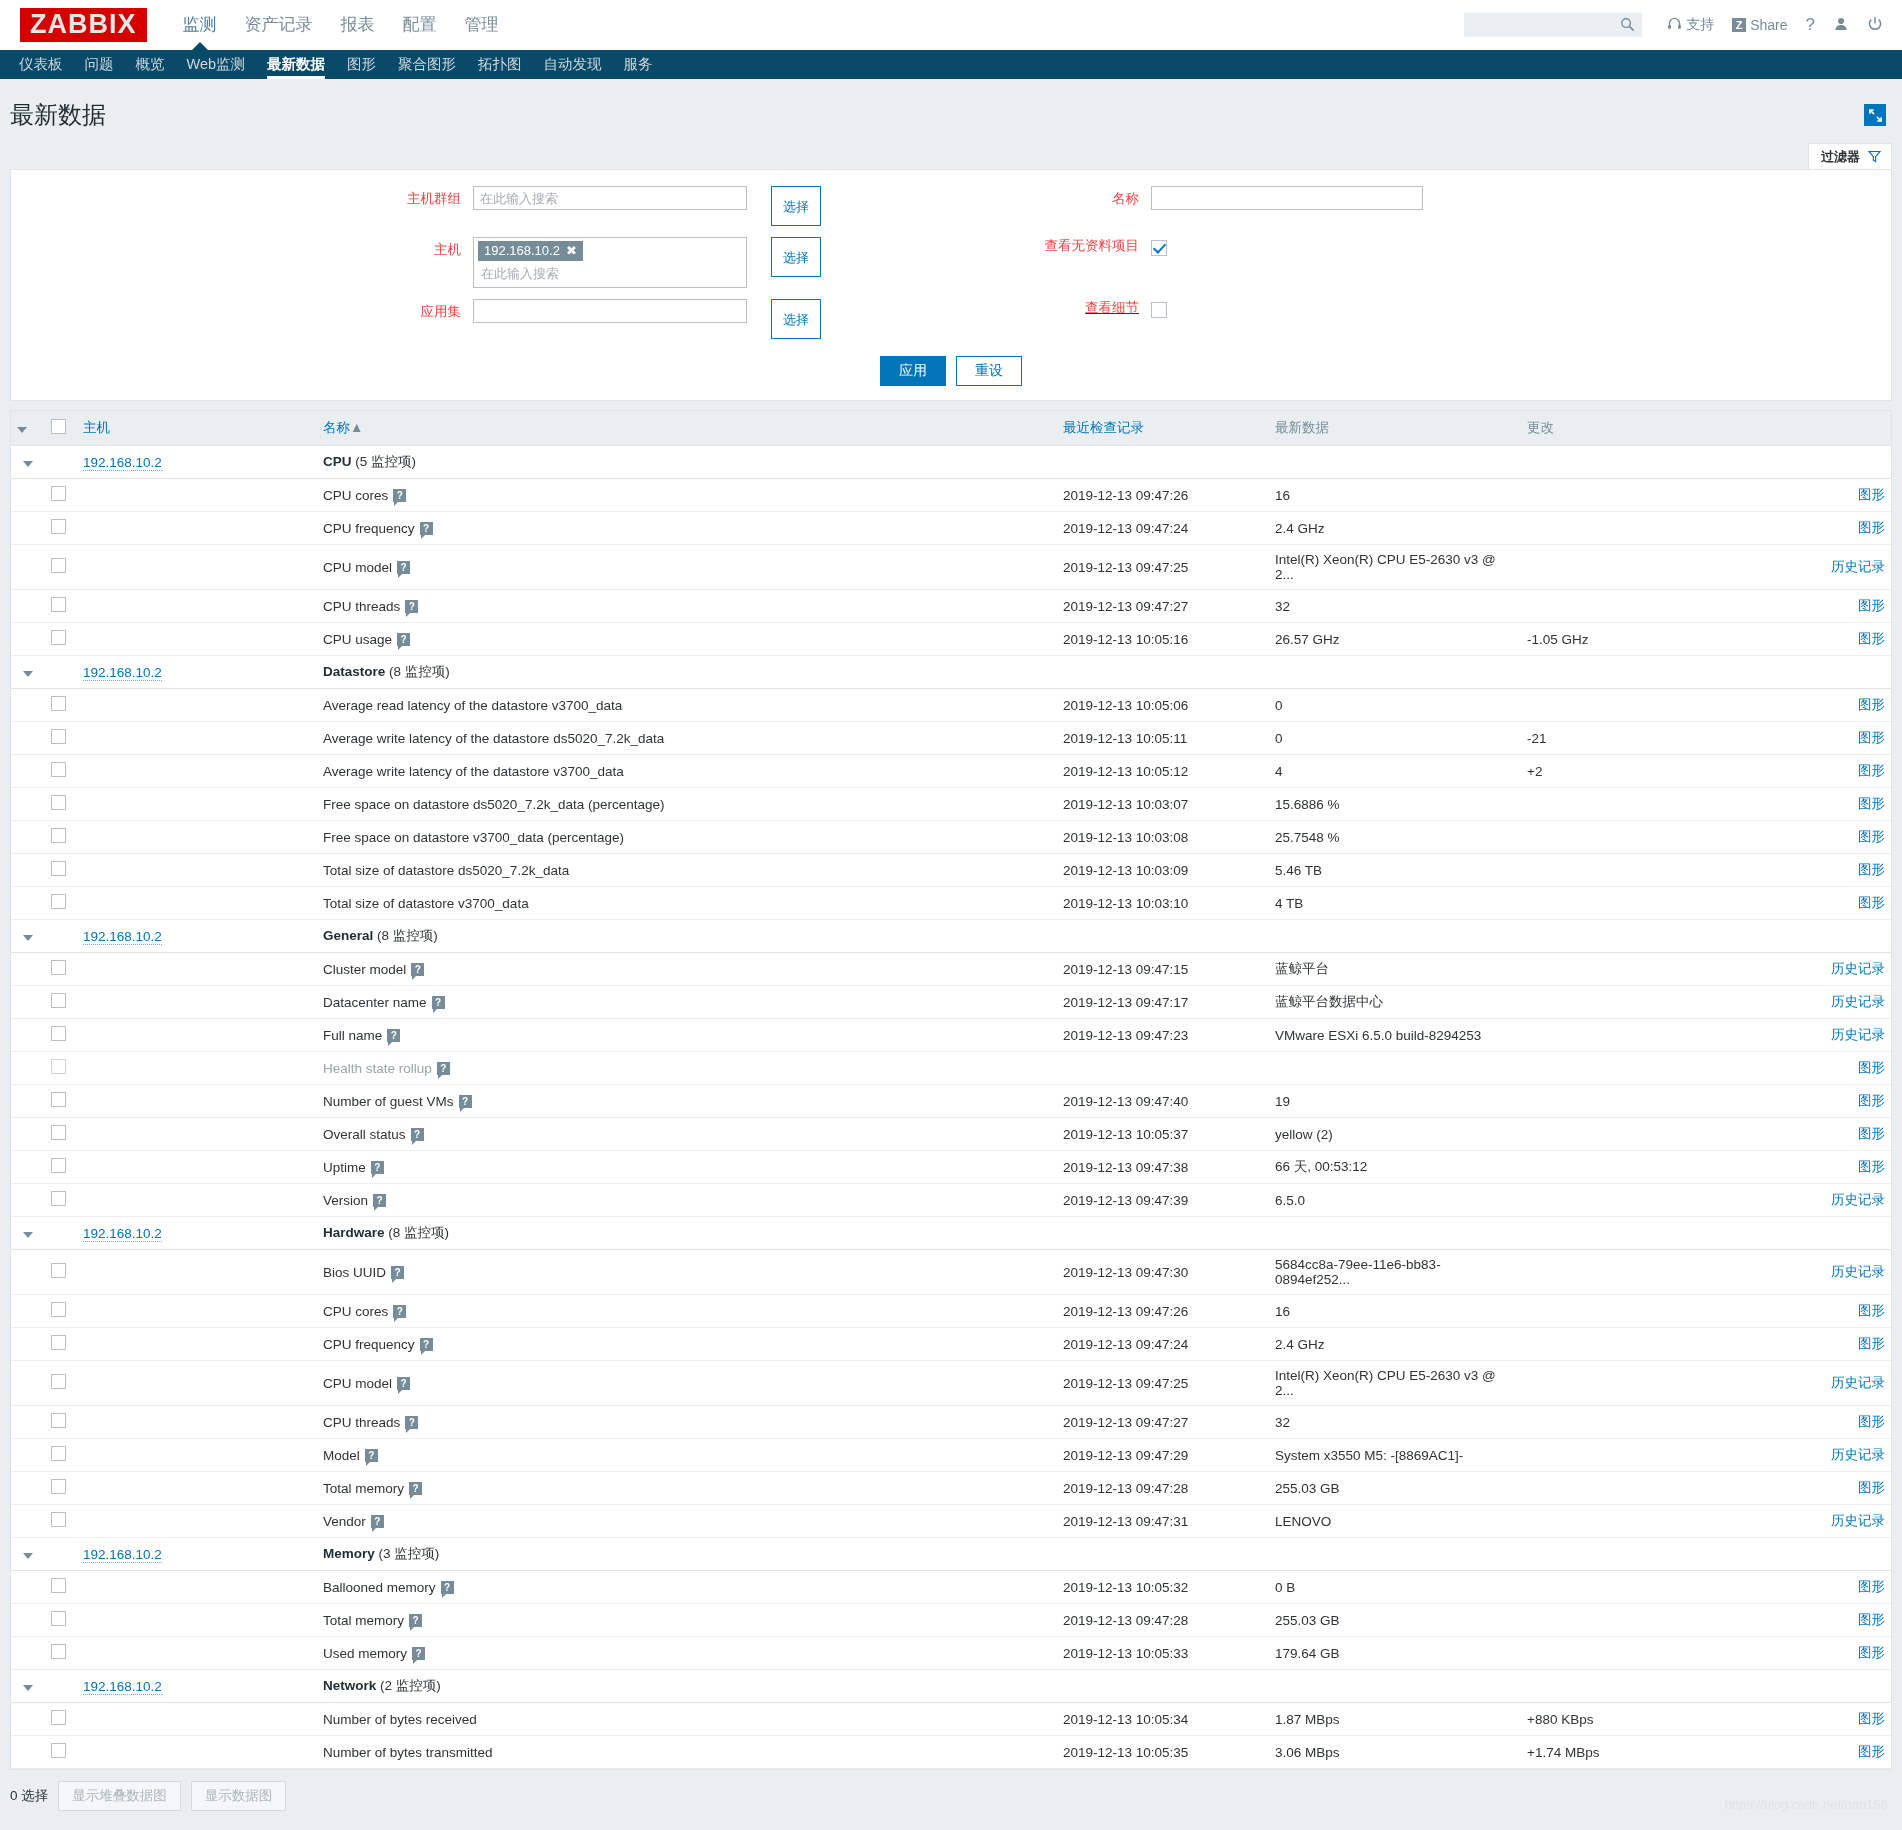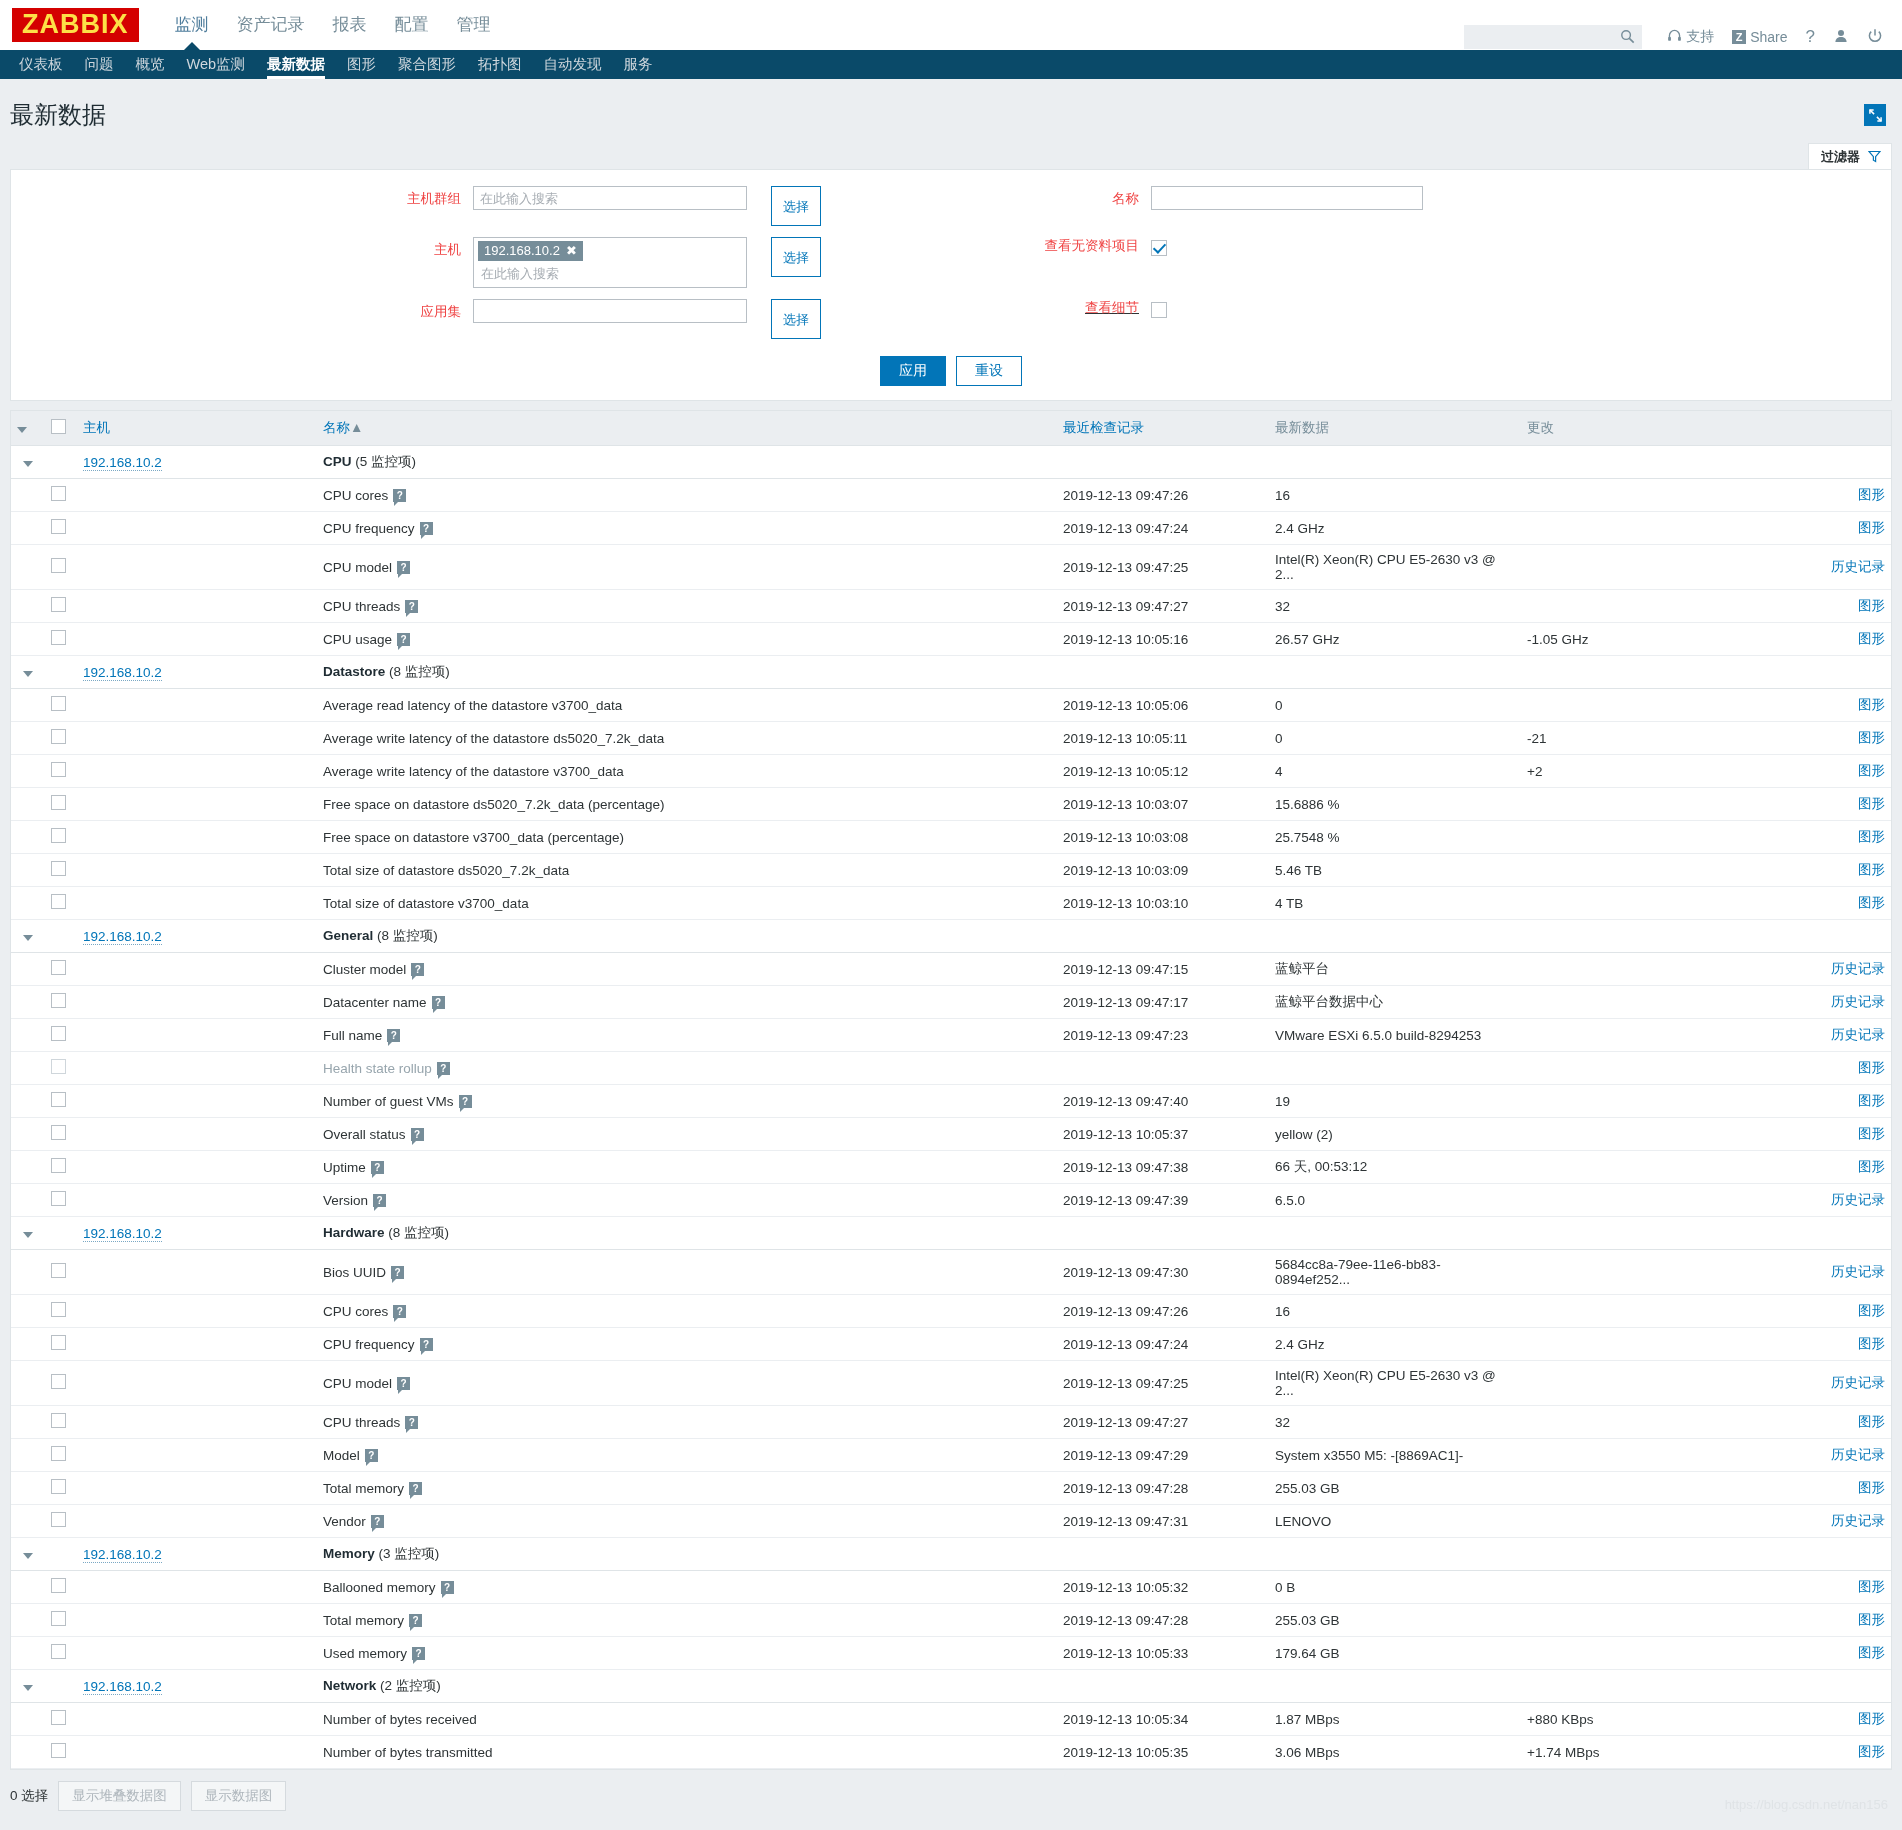--- a/index.html
+++ b/index.html
@@ -13,40 +13,40 @@
     overflow:hidden;
   }
 
   
   .topbar {
     height:50px; background:#ffffff;
     display:flex; align-items:center;
     padding:0 0 0 0; position:relative;
   }
   .logo {
-    background:#d40000; color:#fde047;
+    background:#d40000; color:#e5e5e5;
     font-weight:bold; font-size:27px; letter-spacing:1px;
-    padding:2px 10px 4px 10px; margin-left:12px;
+    padding:2px 10px 4px 10px; margin-left:20px;
     font-family:"Liberation Sans","DejaVu Sans",sans-serif;
     line-height:1.05;
   }
   .mainmenu { display:flex; align-items:center; margin-left:22px; height:50px; }
   .mainmenu .mi {
     color:#768d99; font-size:17px; padding:0 14px; line-height:50px;
     cursor:pointer; position:relative; white-space:nowrap;
   }
   .mainmenu .mi.sel { color:#4f7d9c; }
   .mainmenu .mi.sel::after{
     content:""; position:absolute; left:50%; bottom:-1px;
     transform:translateX(-50%);
     border-left:9px solid transparent; border-right:9px solid transparent;
     border-bottom:9px solid #0a4a69;
   }
   .hdr-right {
-    position:absolute; right:10px; top:12px; height:50px;
+    position:absolute; right:10px; top:0; height:50px;
     display:flex; align-items:center; gap:0;
   }
   .searchwrap { position:relative; margin-right:16px; }
   .searchwrap input {
     width:178px; height:24px; border:none; background:#ebeef1;
     padding:0 26px 0 8px; font-size:13px; color:#2e3436;
     font-family:"Liberation Sans",sans-serif;
   }
   .searchwrap .sicon { position:absolute; right:7px; top:4px; }
   .hitem {

